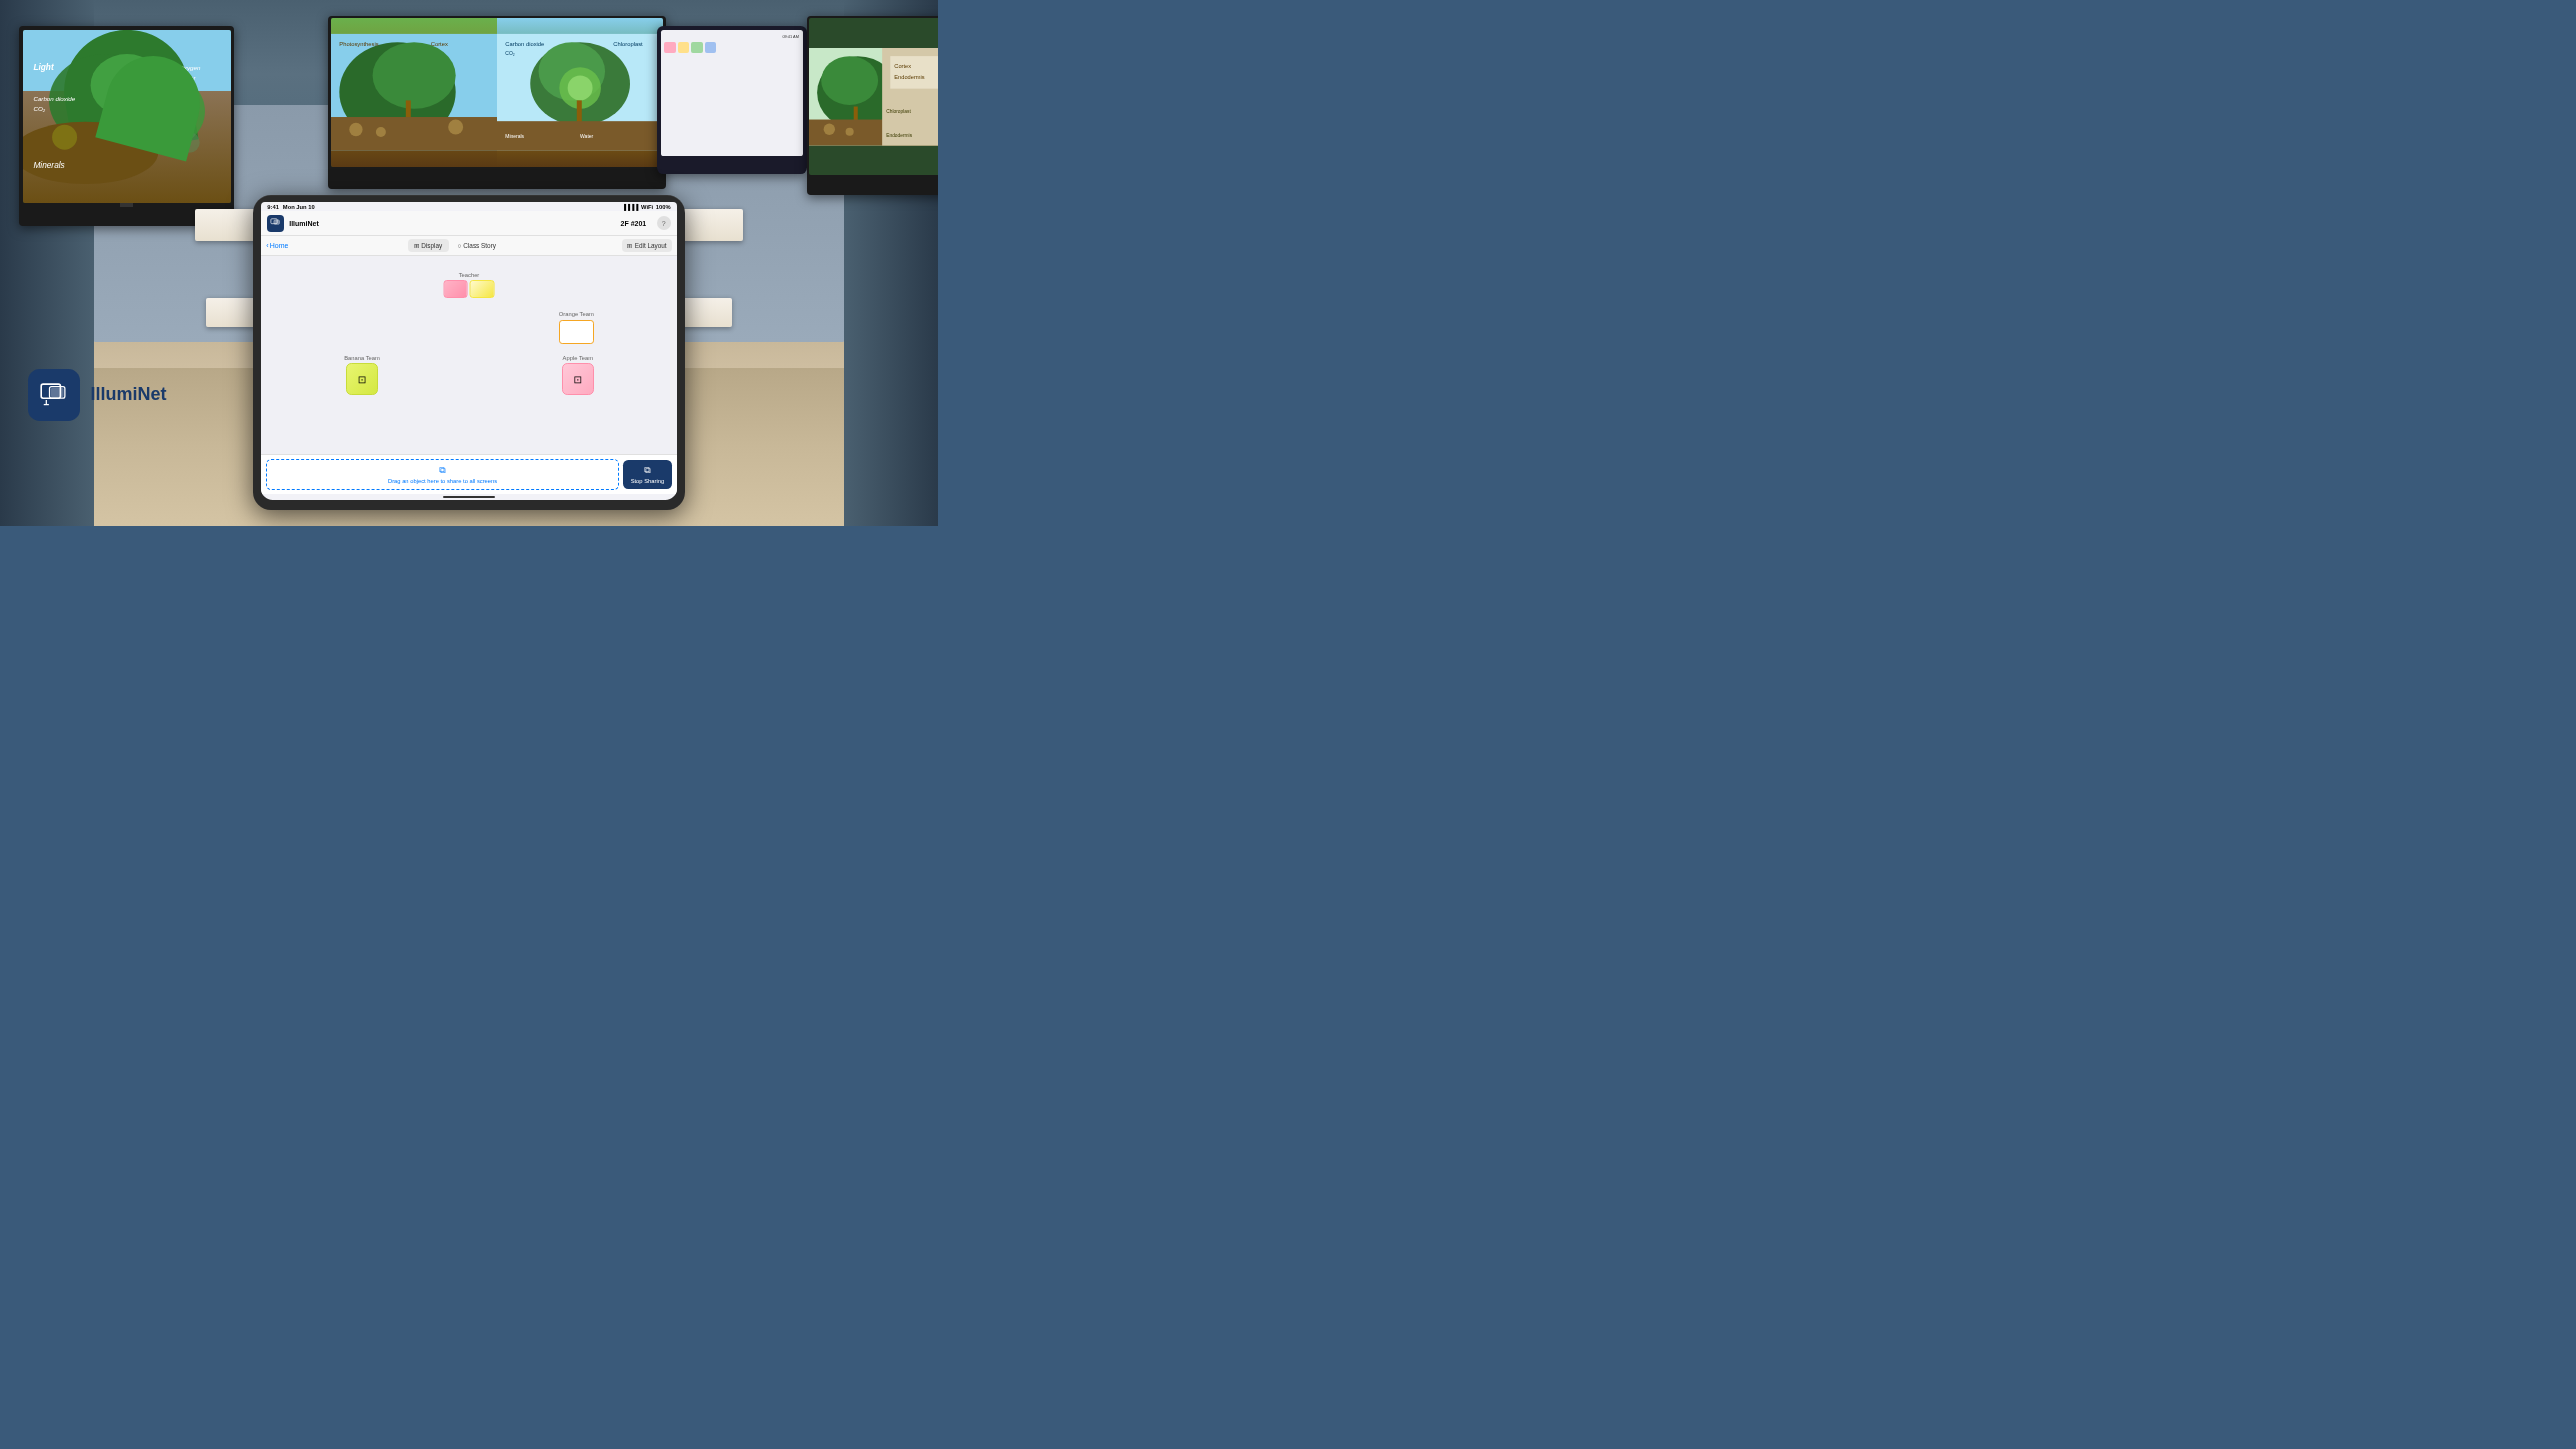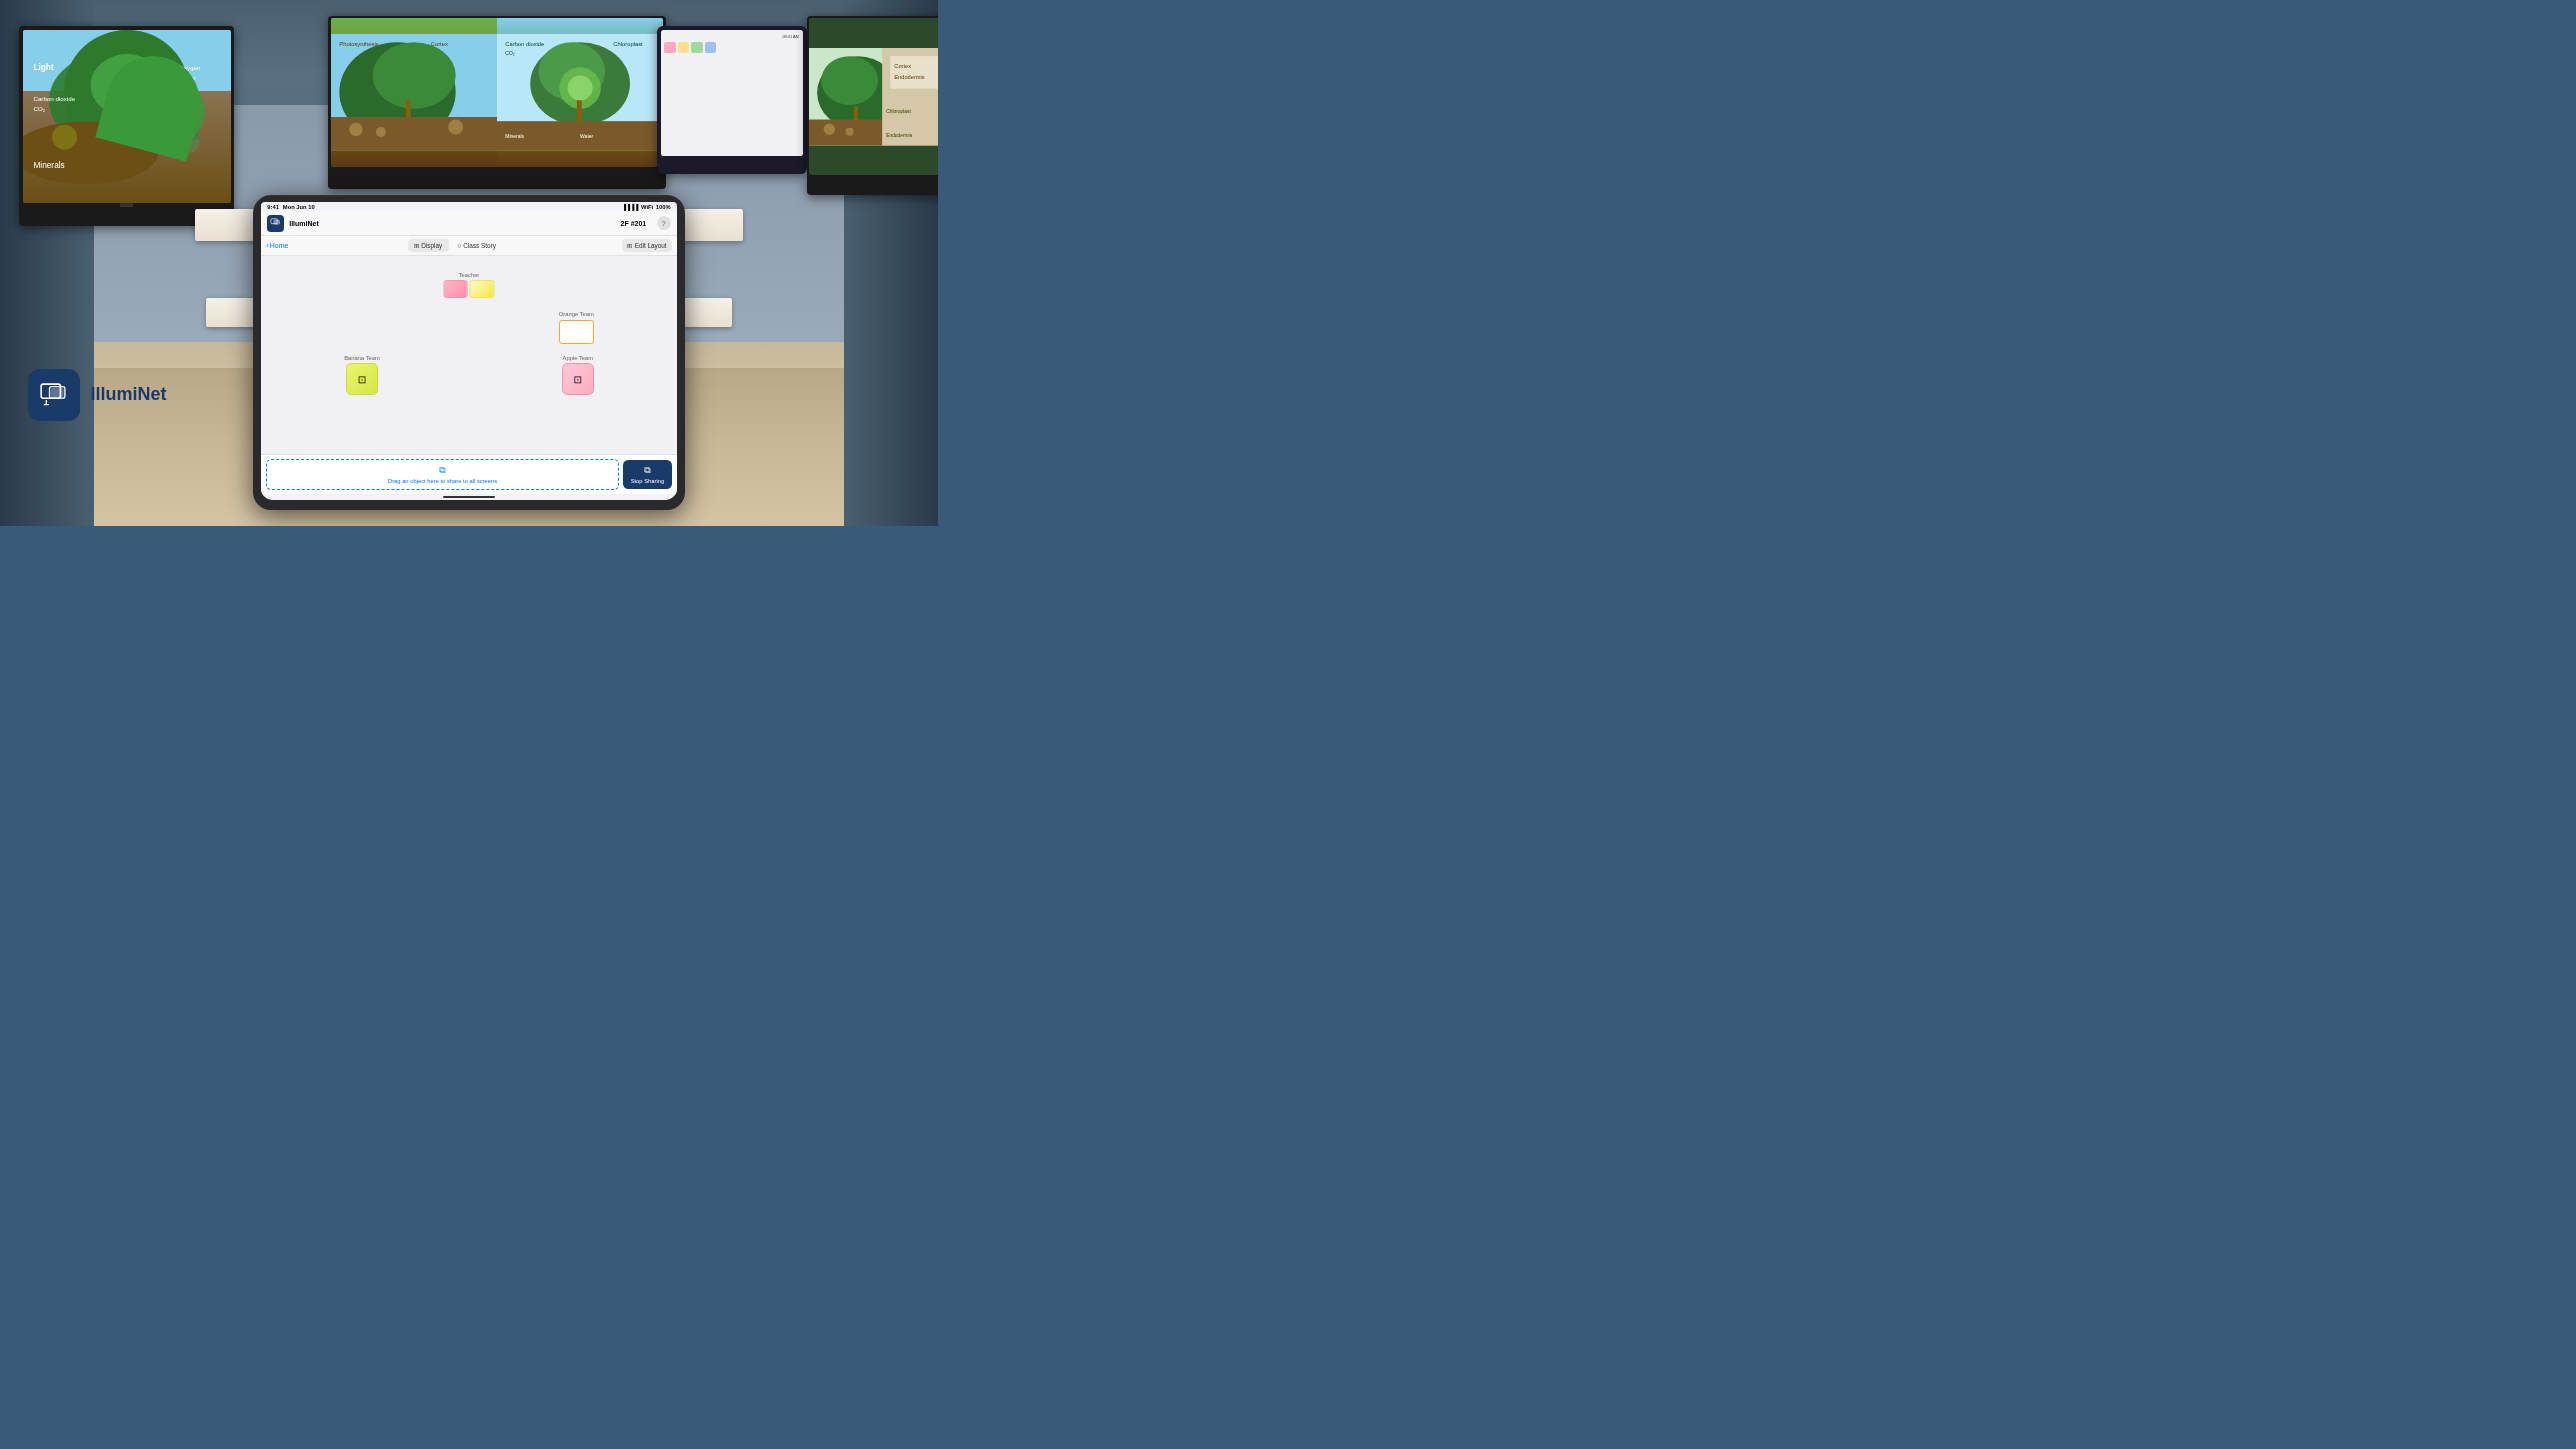--- a/index.html
+++ b/index.html
@@ -527,21 +527,21 @@
 <div class="classroom-bg"></div>
 <div class="ceiling"></div>
 <div class="back-wall"></div>
 <div class="floor"></div>
 <div class="wall-left"></div>
 <div class="wall-right"></div>
 
 <div class="tv-left">
   <div class="tv-frame">
     <div class="tv-screen">
-      <div class="plant-screen" style="background: linear-gradient(180deg, #87ceeb 0%, #87ceeb 35%, #8b7355 35%, #6b4f14 100%);">
+      <div class="plant-screen" style="background: linear-gradient(180deg, #87ceeb 0%, #87ceeb 35%, #8b7355 35%, #6b4f14 100%); font-style: italic;">
         <svg width="100%" height="100%" viewBox="0 0 200 150" style="position:absolute;top:0;left:0;">
           <ellipse cx="80" cy="60" rx="55" ry="45" fill="#2d7a2d" opacity="0.9"></ellipse>
           <ellipse cx="130" cy="70" rx="45" ry="38" fill="#3a9a3a" opacity="0.8"></ellipse>
           <ellipse cx="100" cy="45" rx="35" ry="30" fill="#4ab04a" opacity="0.7"></ellipse>
           <rect x="95" y="80" width="8" height="40" fill="#8b6914"></rect>
           <ellipse cx="60" cy="110" rx="70" ry="30" fill="#6b4f14"></ellipse>
           <circle cx="40" cy="95" r="12" fill="#8b8b14" opacity="0.6"></circle>
           <circle cx="160" cy="100" r="10" fill="#5a8a5a" opacity="0.5"></circle>
           <text x="10" y="30" fill="white" font-size="8" font-weight="bold">Light</text>
           <text x="10" y="60" fill="white" font-size="6">Carbon dioxide</text>

